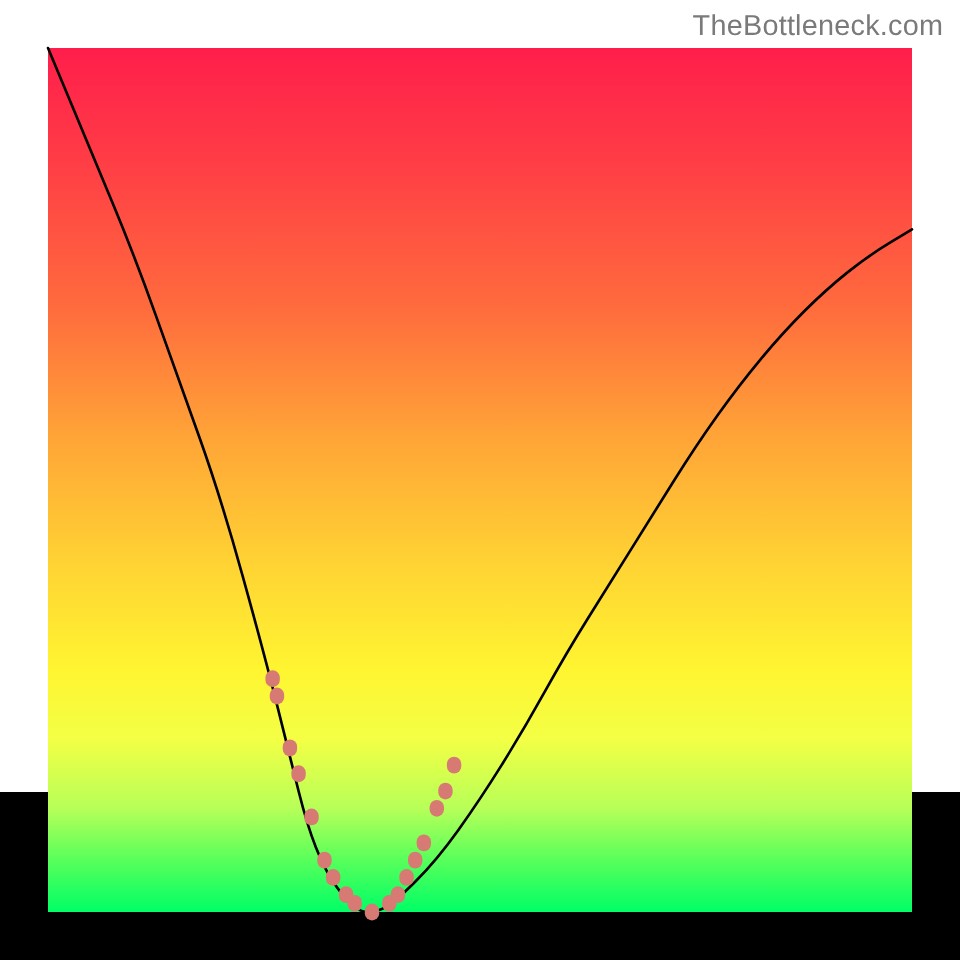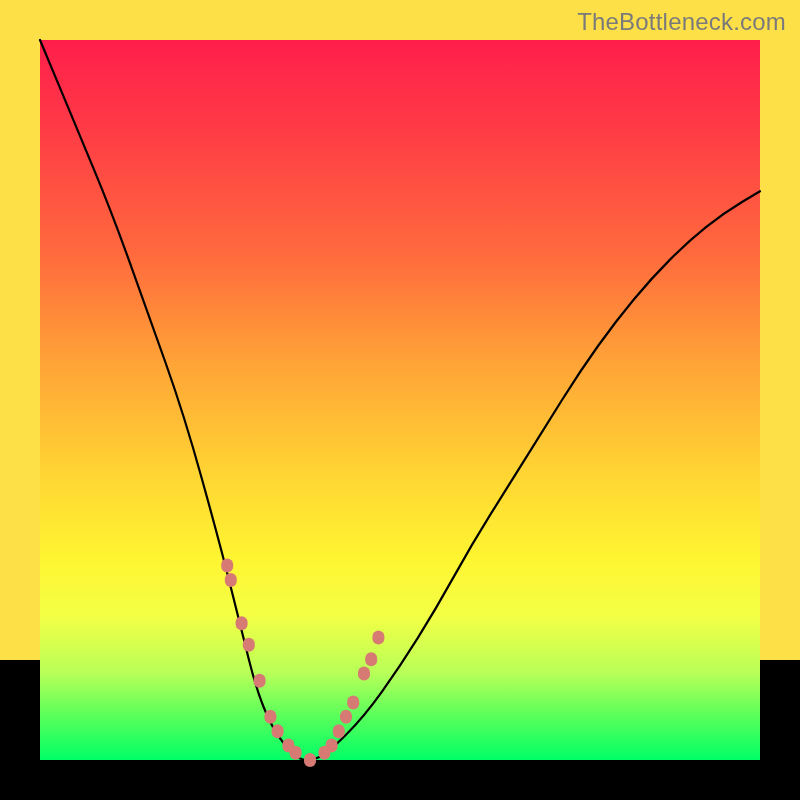--- a/index.html
+++ b/index.html
@@ -10,21 +10,21 @@
     background: #000;
     font-family: Arial, Helvetica, sans-serif;
     overflow: hidden;
   }
   .frame {
     position: absolute;
     left: 0;
     top: 0;
     width: 800px;
     height: 660px;
-    background: #fde047;
+    background: #ffffff;
   }
   .plot-area {
     position: absolute;
     left: 40px;
     top: 40px;
     width: 720px;
     height: 720px;
     
     background: linear-gradient(
       to bottom,

